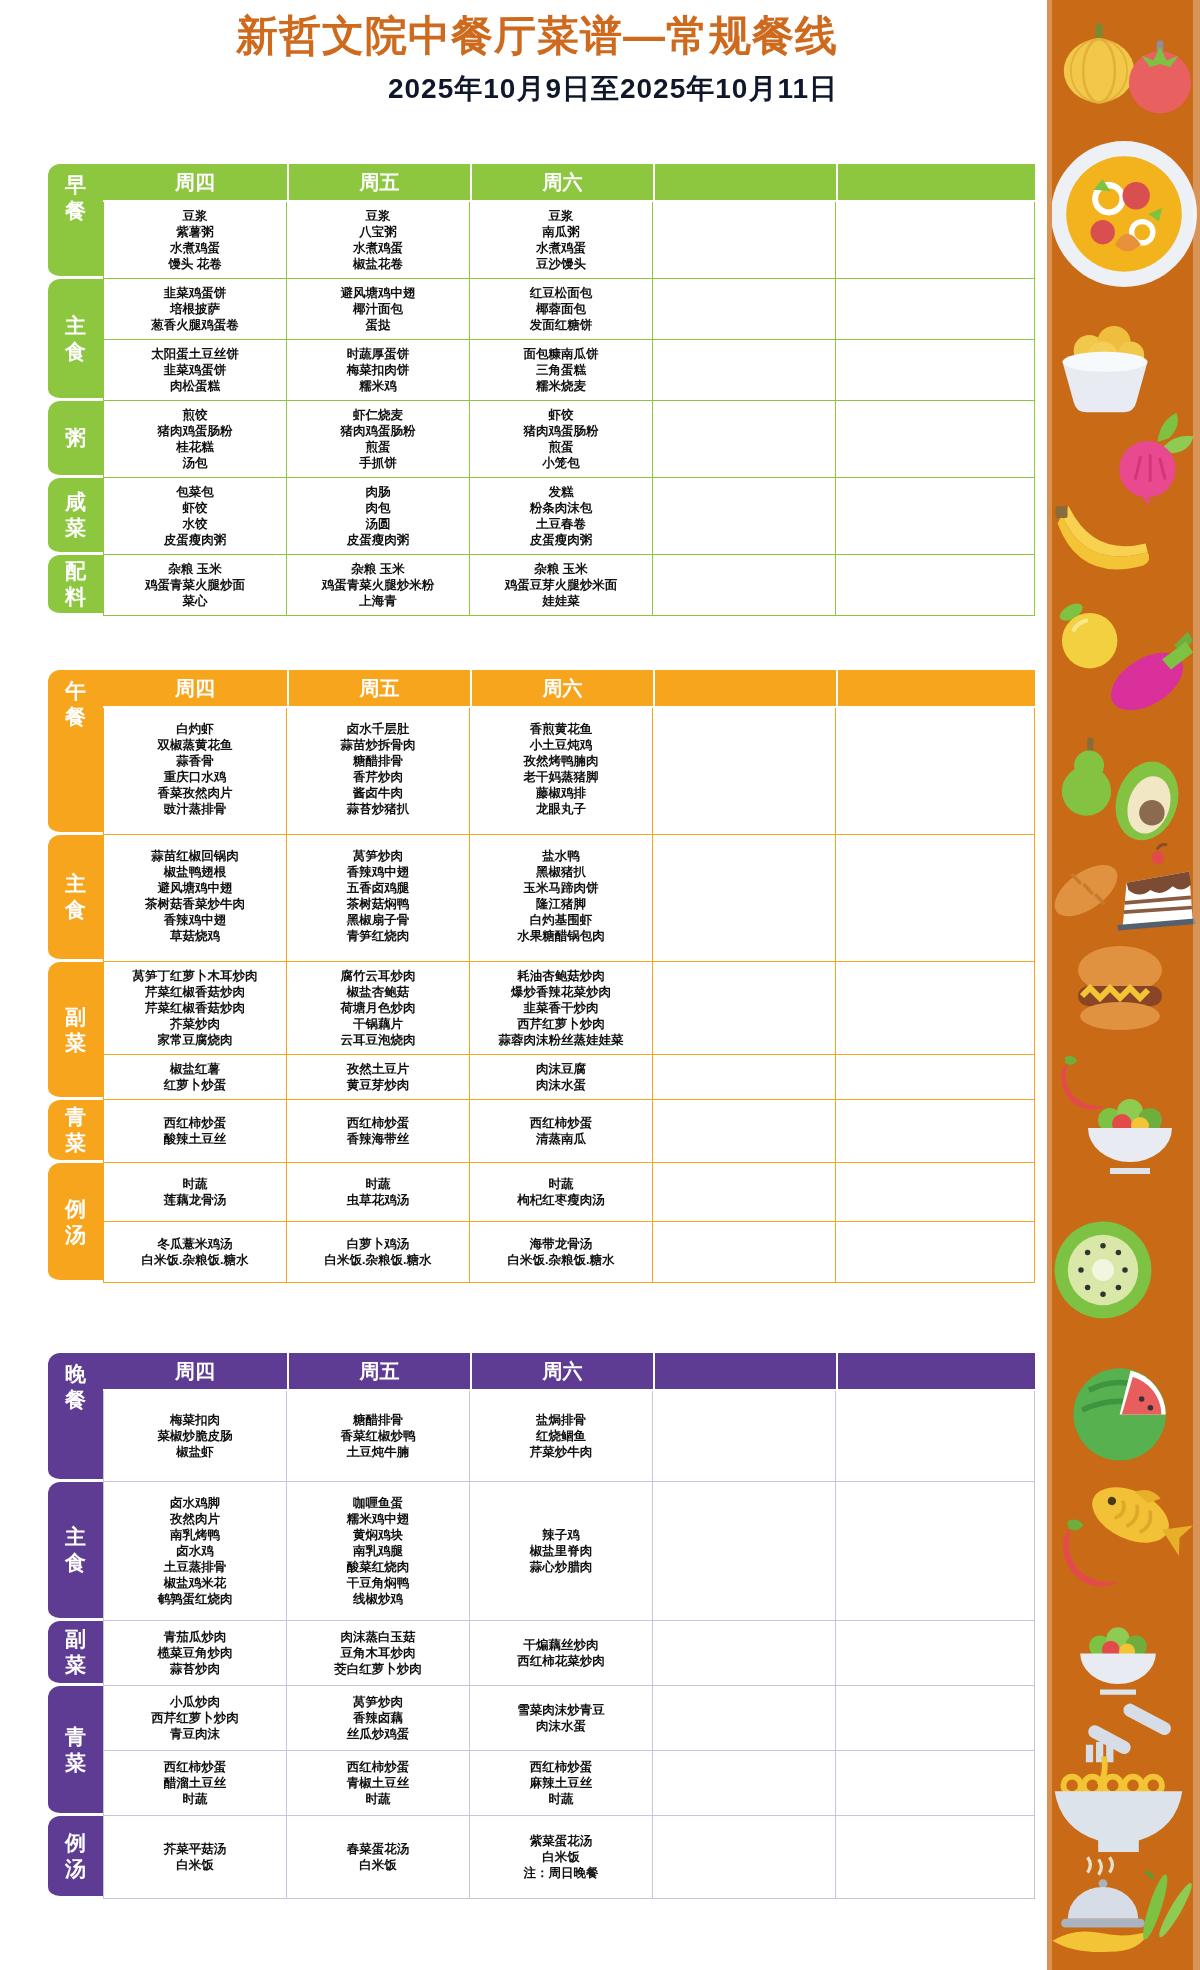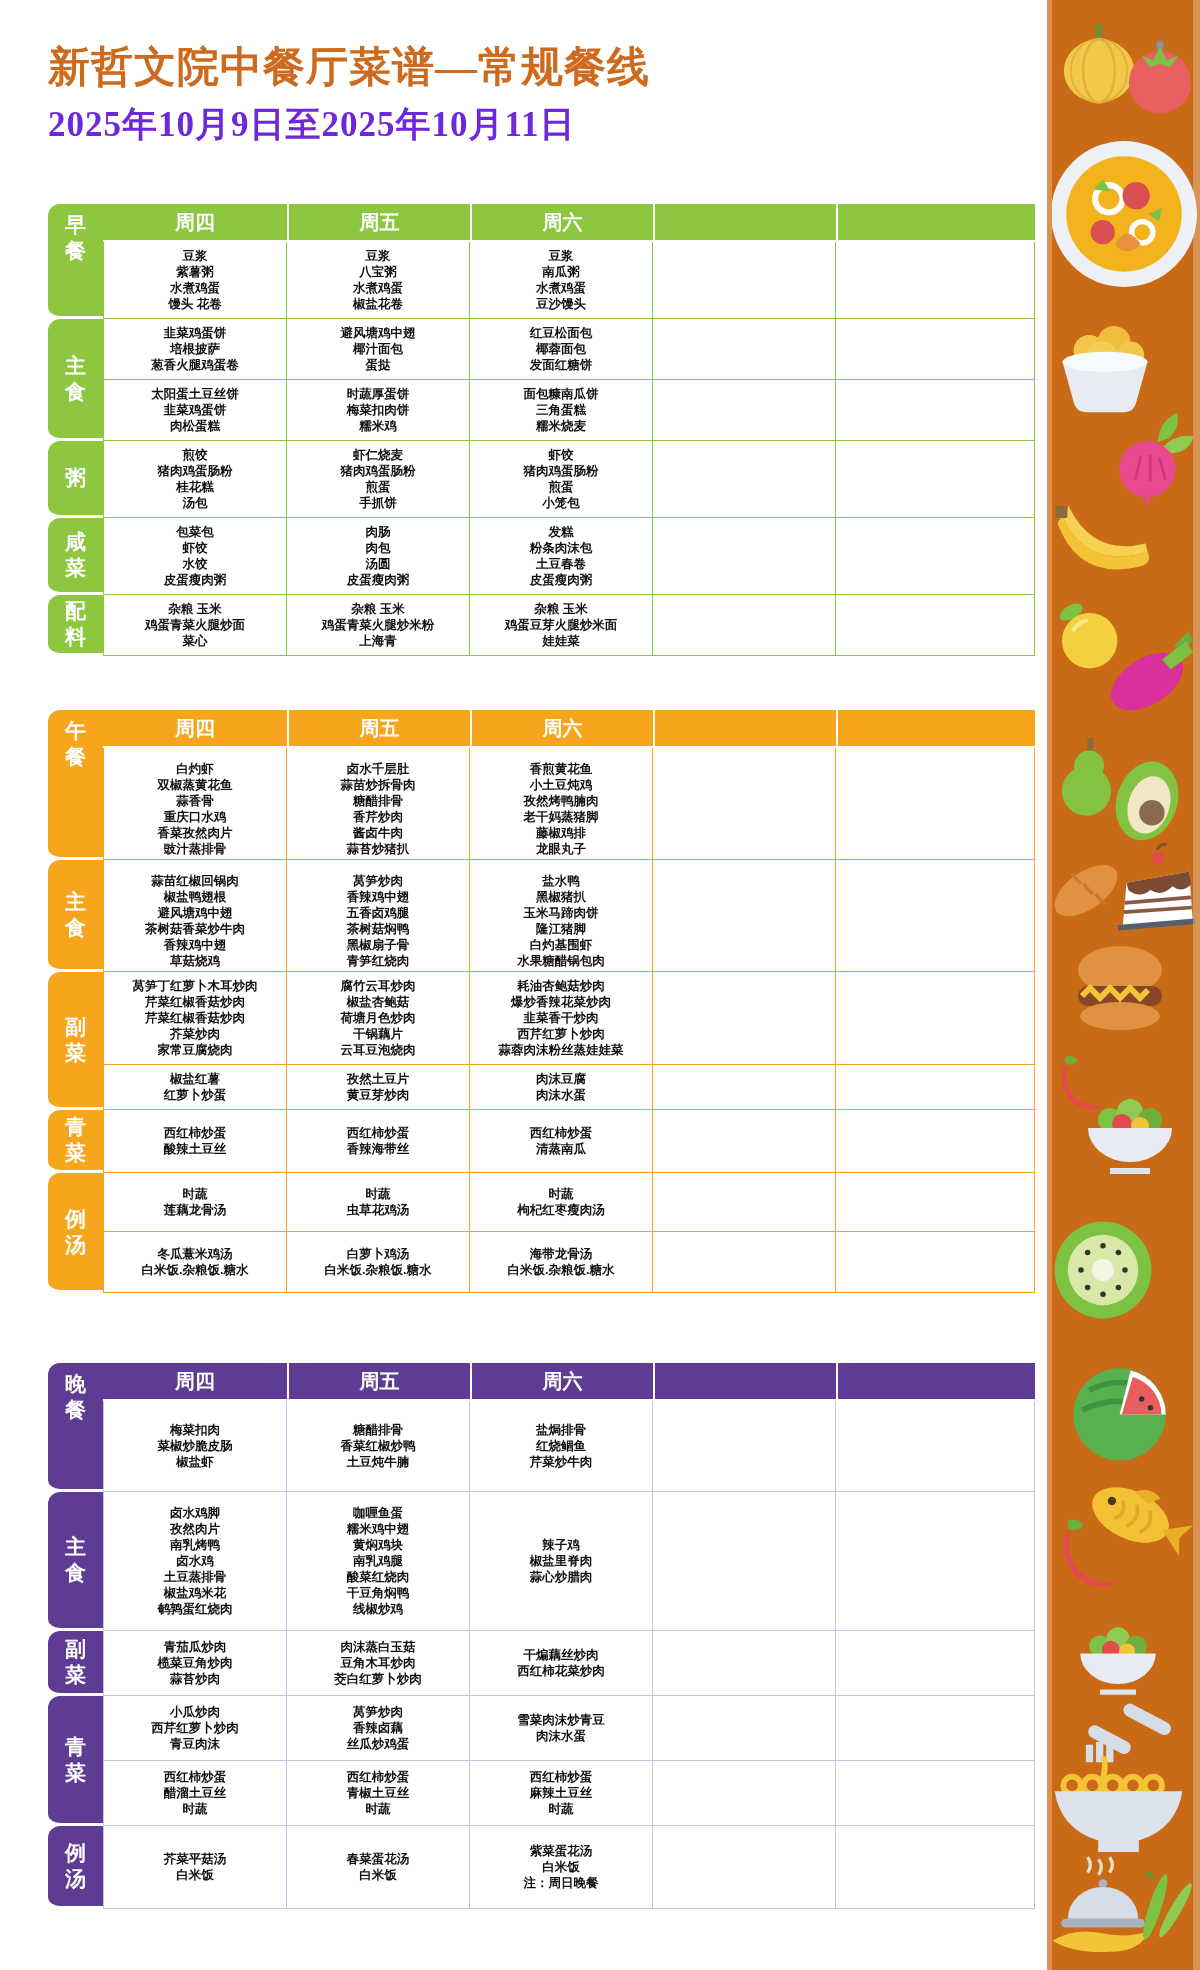--- a/index.html
+++ b/index.html
@@ -1,34 +1,34 @@
 <!DOCTYPE html>
 <html><head>
 <meta charset="utf-8">
 <style>
   html,body{margin:0;padding:0;background:#fff;}
   body{font-family:"Liberation Sans","DejaVu Sans",sans-serif;}
   .page{position:relative;width:1200px;height:1970px;background:#fff;overflow:hidden;}
   .content{position:absolute;left:48px;top:0;width:987px;}
-  .page-header{width:790px;text-align:left;padding-top:39px;font-family:Liberation Serif, serif;}
+  .page-header{width:790px;text-align:right;padding-top:8px;}
   .page-title{margin:0;font-size:42px;font-weight:900;color:#CE6A1D;letter-spacing:1px;}
-  .page-subtitle{margin:6px 0 0 0;font-size:35px;font-weight:800;color:#6d28d9;letter-spacing:1px;}
+  .page-subtitle{margin:6px 0 0 0;font-size:28px;font-weight:800;color:#0f172a;letter-spacing:1px;}
   .meal table{border-collapse:separate;border-spacing:0;table-layout:fixed;width:987px;}
   .m-breakfast{margin-top:56px;}
   .m-lunch{margin-top:54px;}
   .m-dinner{margin-top:70px;}
   td.tab{background:var(--tab);border-radius:12px 0 0 12px;vertical-align:middle;border-bottom:3px solid #fff;}
   td.tab .vtext{color:#fff;font-weight:700;font-size:21px;line-height:26px;text-align:center;white-space:pre-line;}
   td.tab-top{vertical-align:top;padding-top:8px;}
   th.day{background:var(--hdr);color:#fff;font-size:20px;font-weight:700;height:34px;border-bottom:2px solid #fff;}
   th.day + th.day{border-left:2.5px solid #fff;}
   td.cell{background:#fff;vertical-align:middle;padding:6px 4px;border-right:1.5px solid var(--grid);border-bottom:1.5px solid var(--grid);}
   td.cell.c0{border-left:1.5px solid var(--grid);}
   .item{font-size:12.5px;line-height:16px;font-weight:700;color:#111;text-align:center;}
-  .m-lunch tr.r1 td.cell,.m-lunch tr.r2 td.cell{padding-top:13px;padding-bottom:2px;}
+  .m-lunch tr.r1 td.cell,.m-lunch tr.r2 td.cell{padding-top:13px;padding-bottom:17px;}
   .m-lunch tr.r5 td.cell{padding:15px 4px;}
   .m-lunch tr.r6 td.cell{padding:13px 4px;}
   .m-lunch tr.r7 td.cell{padding:14px 4px;}
   .m-dinner tr.r1 td.cell{padding:21px 0;}
   .m-dinner tr.r2 td.cell{padding:13px 1px;}
   .m-dinner tr.r3 td.cell,.m-dinner tr.r4 td.cell,.m-dinner tr.r5 td.cell{padding:8px 4px;}
   .m-dinner tr.r6 td.cell{padding:17px 4px;}
   .sidebar{position:absolute;left:1047px;top:0;width:153px;height:1970px;background:#C96A16;border-left:5px solid #DD9150;overflow:hidden;}
   .sidebar::after{content:"";position:absolute;right:0;top:0;width:12px;height:100%;background:rgba(255,255,255,.28);}
   .food-icon{position:absolute;}

